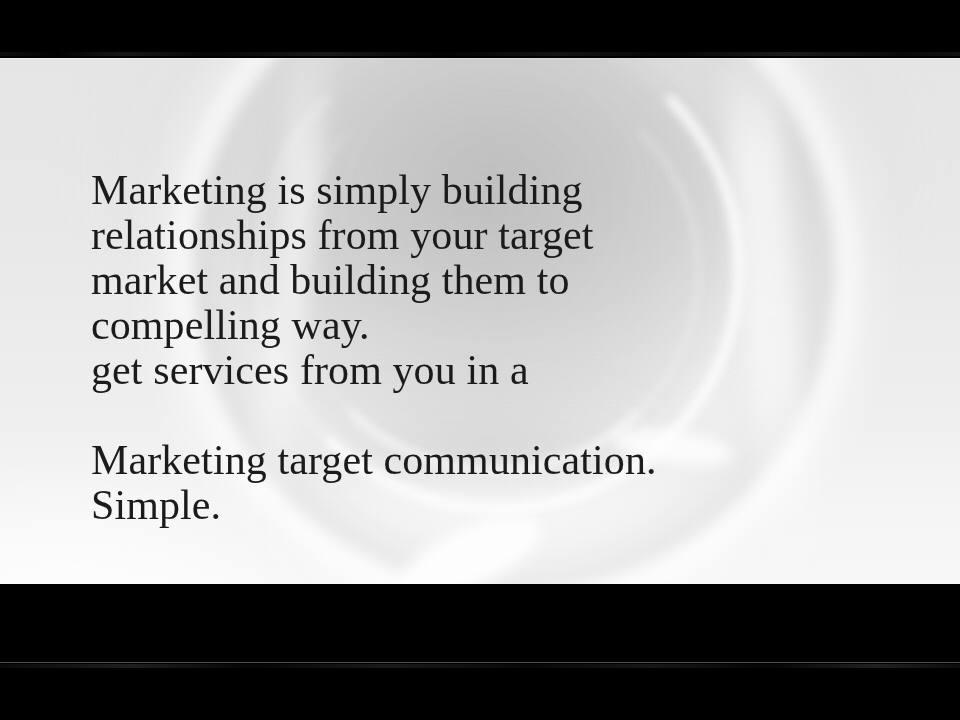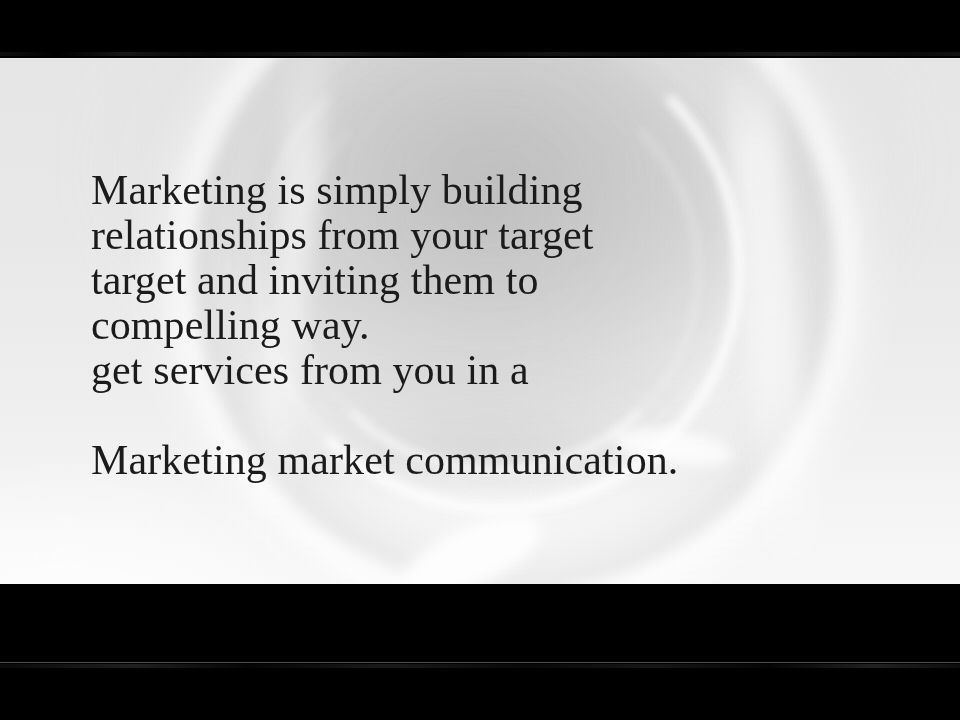--- a/index.html
+++ b/index.html
@@ -324,27 +324,28 @@
       <div class="blob-a"></div>
       <div class="blob-b"></div>
       <div class="bg-grain"></div>
     </div>
 
     <div class="quote-block">
 
       <div class="quote-para">
         <span class="quote-line">Marketing is simply building</span>
         <span class="quote-line">relationships from your target</span>
-        <span class="quote-line">target and inviting them to</span>
+        <span class="quote-line">market and building them to</span>
         <span class="quote-line">compelling way.</span>
         <span class="quote-line">get services from you in a</span>
       </div>
 
       <div class="quote-para">
-        <span class="quote-line">Marketing market communication.</span>
+        <span class="quote-line">Marketing target communication.</span>
+        <span class="quote-line">Simple.</span>
       </div>
 
     </div>
 
   </div>
 
   <div class="letterbox bottom"></div>
 
 </div>
 

